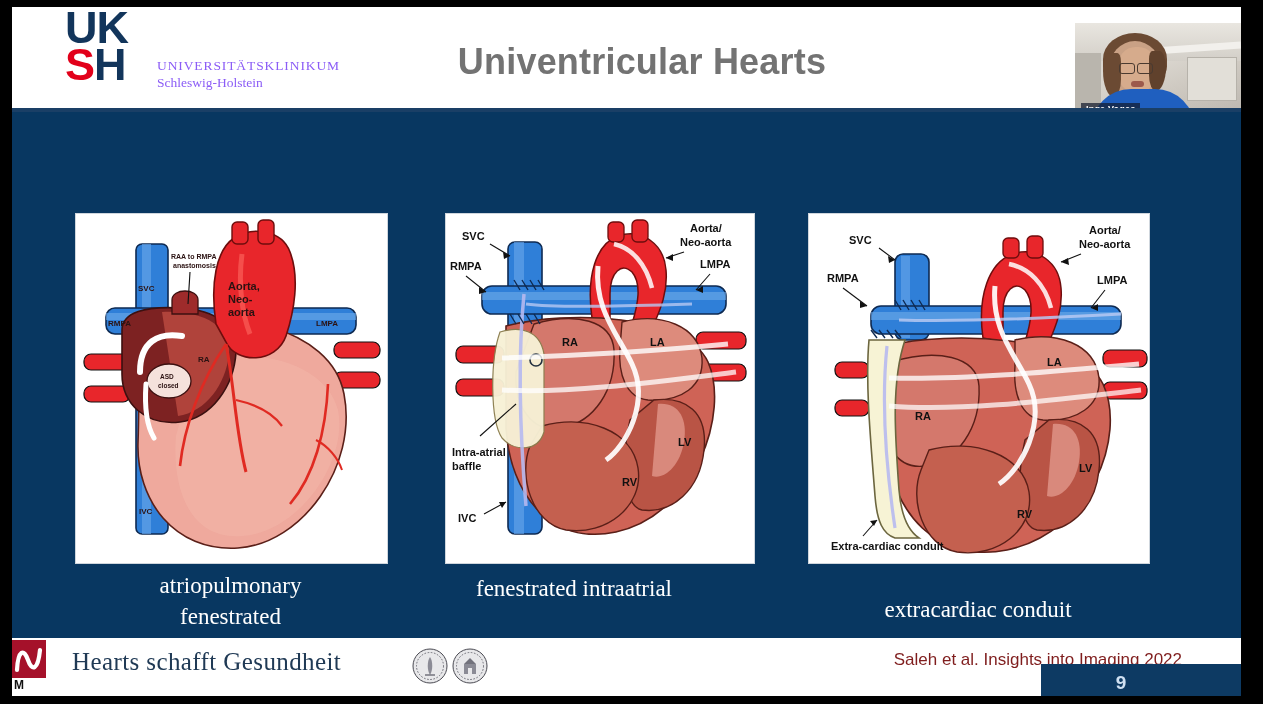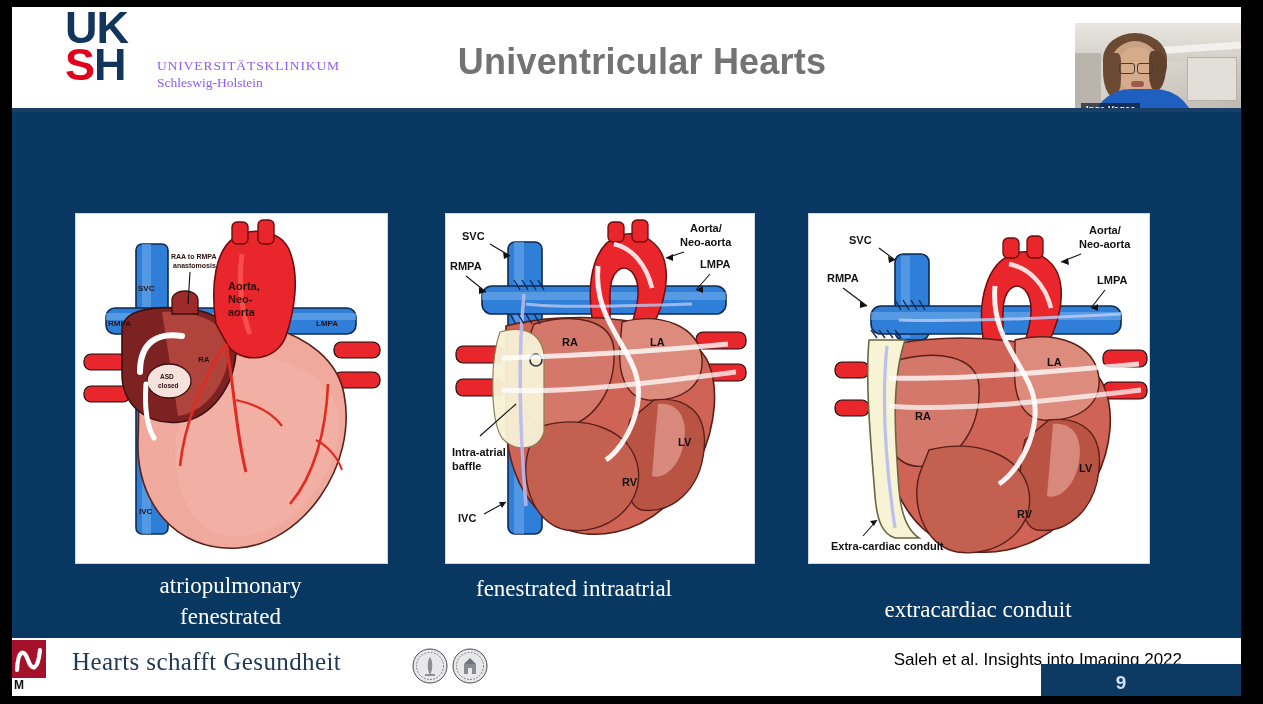--- a/index.html
+++ b/index.html
@@ -78,21 +78,21 @@
 
   
   #footer{position:absolute;left:0;top:631px;width:1229px;height:58px;background:#fff;}
   #nm-logo{position:absolute;left:0px;top:2px;width:34px;height:52px;}
   #nm-sq{position:absolute;left:0;top:0;width:34px;height:38px;background:#a5112a;}
   #nm-m{position:absolute;left:2px;top:38px;font-size:12px;font-weight:bold;color:#111;font-family:"Liberation Sans",sans-serif;}
   #tagline{position:absolute;left:60px;top:10px;font-family:"Liberation Serif",serif;font-size:25px;color:#203a55;letter-spacing:.4px;}
   #seal-a{position:absolute;left:400px;top:10px;width:36px;height:36px;}
   #seal-b{position:absolute;left:440px;top:10px;width:36px;height:36px;}
   #citation{position:absolute;left:650px;top:12px;width:520px;text-align:right;
-    font-size:17px;color:#000000;font-family:"Liberation Sans",sans-serif;}
+    font-size:17px;color:#7f1d1d;font-family:"Liberation Sans",sans-serif;}
   #page-badge{position:absolute;left:1029px;top:657px;width:212px;height:39px;background:#0d3a63;z-index:40;}
   #page-num{position:absolute;left:0;top:8px;width:160px;text-align:center;color:#cfe0f2;
     font-size:19px;font-weight:bold;font-family:"Liberation Sans",sans-serif;}
 </style>
 </head>
 <body>
 
 <div id="screen">
 
   <div class="bar" id="bar-top"></div>

